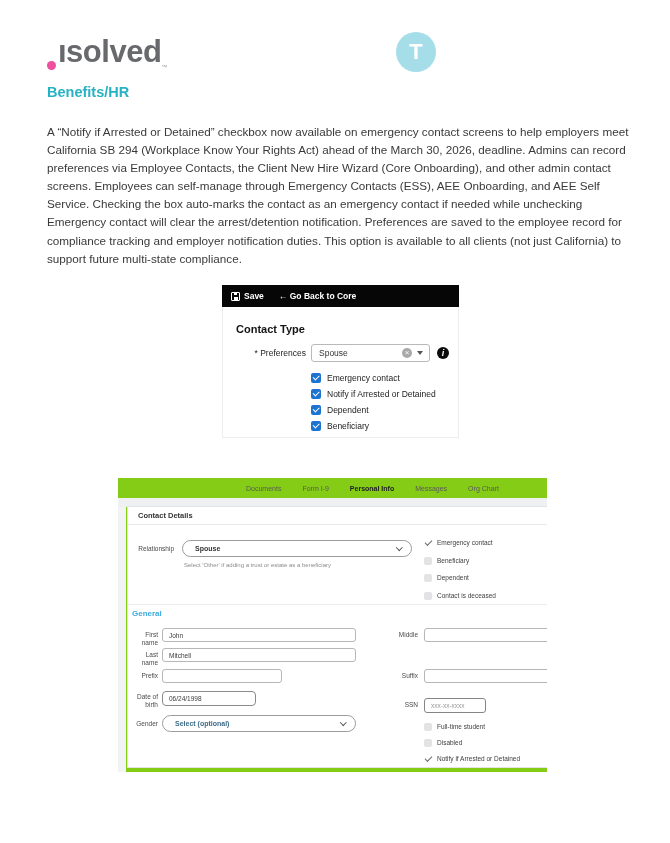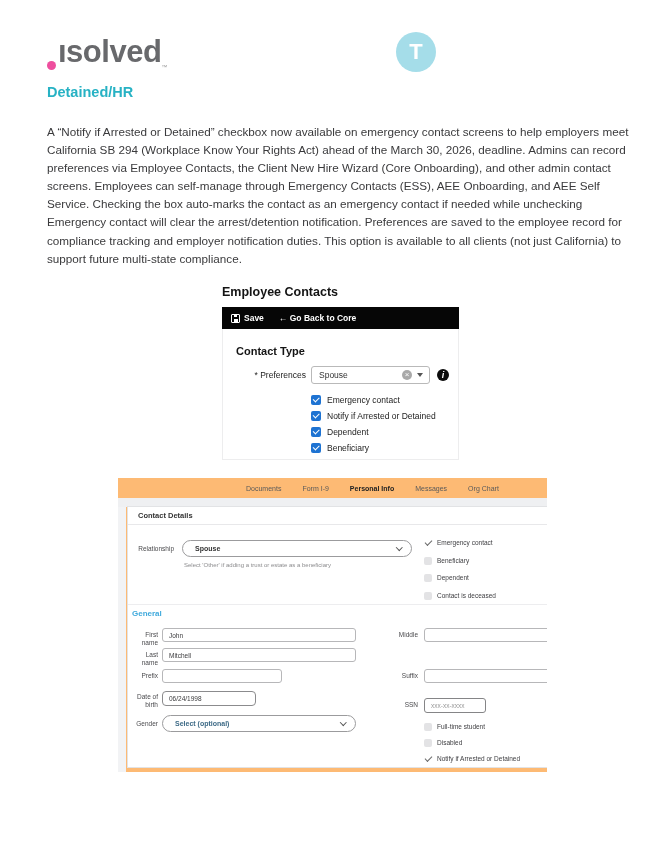--- a/index.html
+++ b/index.html
@@ -41,21 +41,21 @@
   .clear-icon::before { content:"\00D7"; }
   .caret-down { width:0; height:0; border-left:3px solid transparent; border-right:3px solid transparent; border-top:4px solid #555; margin-right:6px; }
   .info-icon { position:absolute; left:214px; top:40px; width:12px; height:12px; background:#0c0c0c; border-radius:50%; color:#fff; font-size:9px; line-height:12px; text-align:center; font-style:italic; font-weight:bold; }
   .info-icon::before { content:"i"; }
   .cb1-list { position:absolute; left:88px; top:63px; }
   .cb1-item { display:flex; align-items:center; height:16px; gap:6px; }
   .cb-blue { width:10px; height:10px; background:#1e73d2; border-radius:2px; position:relative; flex:0 0 auto; }
   .cb-blue::after { content:""; position:absolute; left:2px; top:2.2px; width:5px; height:2.5px; border-left:1.4px solid #fff; border-bottom:1.4px solid #fff; transform:rotate(-45deg); }
   .cb1-label { font-size:8.5px; color:#1c1c1c; white-space:nowrap; }
   
-  #shot2 { position:absolute; left:118px; top:478px; width:429px; height:294px; overflow:hidden; background:#fdba74; }
+  #shot2 { position:absolute; left:118px; top:478px; width:429px; height:294px; overflow:hidden; background:#84cc16; }
   .tabs { position:absolute; left:128px; top:0; height:20px; display:flex; gap:21px; align-items:center; }
   .tab { font-size:7px; color:#5a5a5a; white-space:nowrap; }
   .tab.active { font-weight:bold; color:#222; }
   .gray-band { position:absolute; top:20px; left:0; right:0; height:9px; background:#eff0f2; }
   .left-strip { position:absolute; top:29px; left:0; width:8px; bottom:0; background:#f2f3f5; }
   .panel { position:absolute; left:9px; top:28px; width:560px; height:262px; background:#fff; border:1px solid #e2e3e5; }
   .panel-header { height:18px; border-bottom:1px solid #e8e8ea; display:flex; align-items:center; padding-left:10px; font-size:7.5px; font-weight:bold; color:#333; }
   .f-label { position:absolute; font-size:6.5px; color:#4a4a4d; text-align:right; line-height:8px; }
   .select2 { position:absolute; height:17px; border:1px solid #9b9b9d; border-radius:9px; display:flex; align-items:center; background:#fff; }
   .select2-text { font-size:7px; font-weight:bold; color:#333; margin-left:12px; flex:1; white-space:nowrap; }
@@ -79,25 +79,24 @@
 
   <div class="isolved-logo">
     <span class="isolved-dot"></span>
     <span class="isolved-text">ısolved</span>
     <span class="isolved-tm">™</span>
   </div>
   <div class="thread-logo">
     <span class="thread-circle">T</span>
   </div>
 
-  <div class="section-title">Detained/HR</div>
+  <div class="section-title">Benefits/HR</div>
   <div class="body-text">A “Notify if Arrested or Detained” checkbox now available on emergency contact screens to help employers meet California SB 294 (Workplace Know Your Rights Act) ahead of the March 30, 2026, deadline. Admins can record preferences via Employee Contacts, the Client New Hire Wizard (Core Onboarding), and other admin contact screens. Employees can self-manage through Emergency Contacts (ESS), AEE Onboarding, and AEE Self Service. Checking the box auto-marks the contact as an emergency contact if needed while unchecking Emergency contact will clear the arrest/detention notification. Preferences are saved to the employee record for compliance tracking and employer notification duties. This option is available to all clients (not just California) to support future multi-state compliance.</div>
 
   <div id="shot1">
-    <div class="shot1-title">Employee Contacts</div>
     <div class="toolbar">
       <div class="tb-item">
         <span class="save-icon"></span>
         <span>Save</span>
       </div>
       <div class="tb-item">
         <span>← Go Back to Core</span>
       </div>
     </div>
     <div class="shot1-body">

